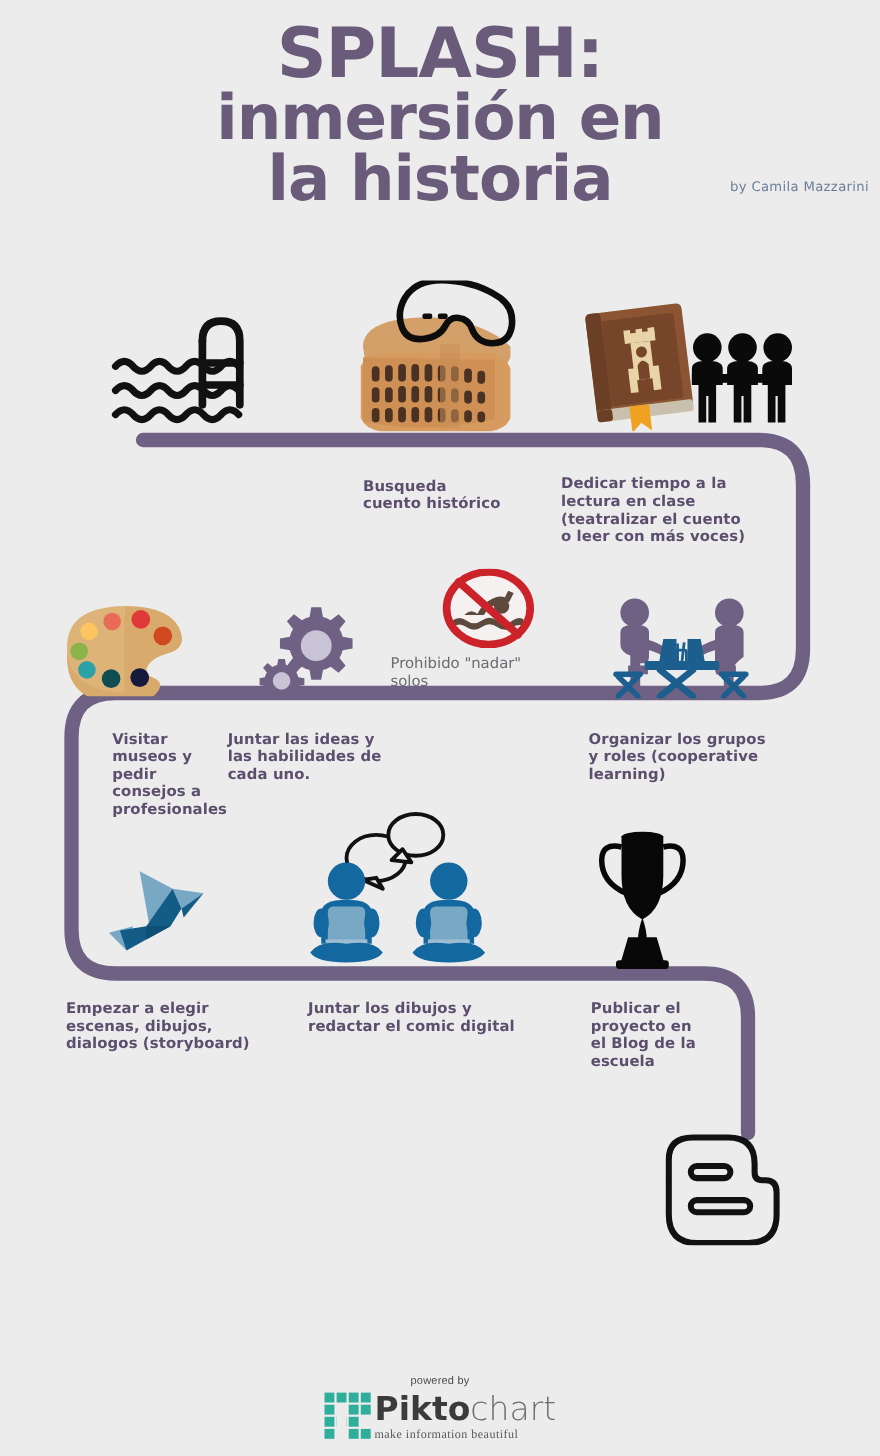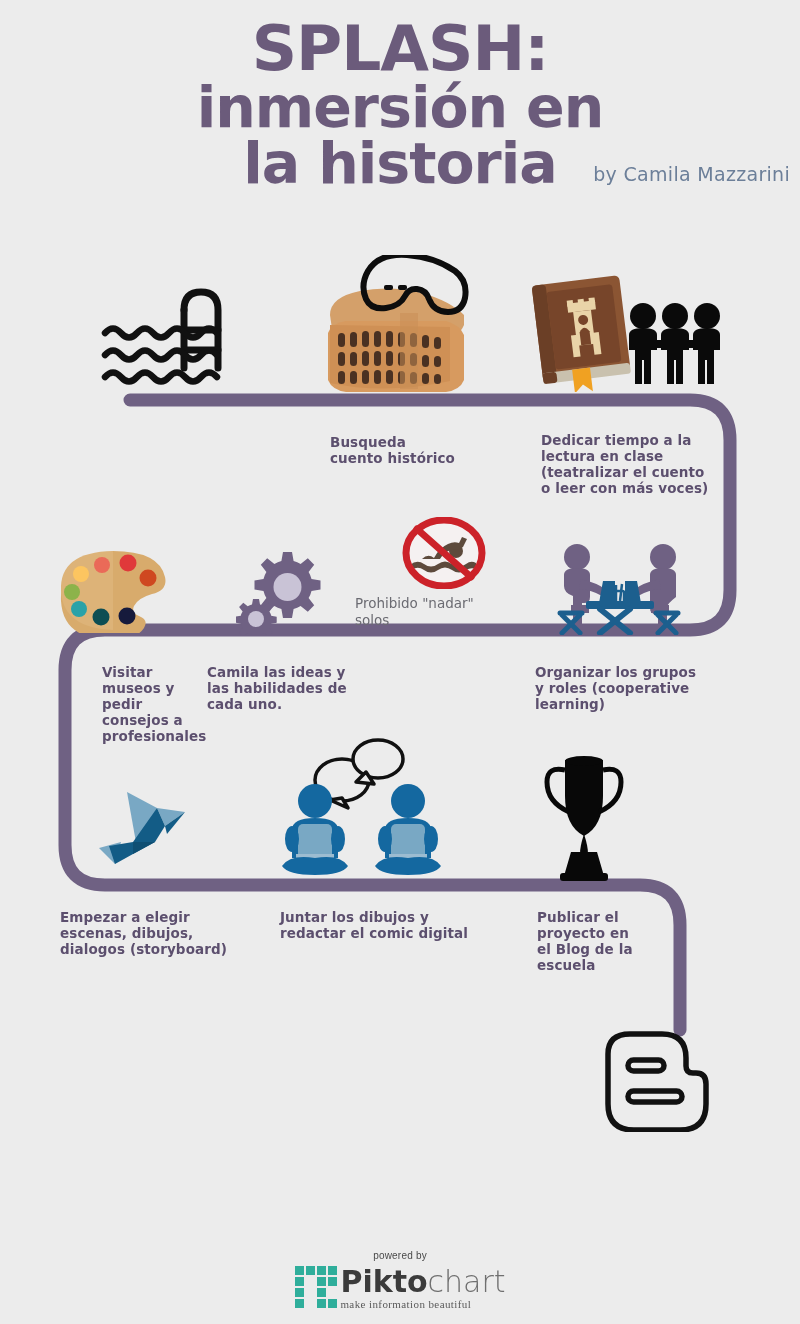--- a/index.html
+++ b/index.html
@@ -15,21 +15,21 @@
   .title-block{position:absolute;left:0;top:18px;width:800px;text-align:center;}
   .title-line{
     color:#6b5b7b;font-weight:bold;line-height:0.98;
     letter-spacing:-1px;font-family:"DejaVu Sans", sans-serif;
   }
   .t1{font-size:63px;}
   .t2{font-size:57px;}
   .t3{font-size:57px;}
   .byline{
     position:absolute;right:10px;top:163px;
-    color:#6c7f99;font-size:19px;letter-spacing:0.3px;
+    color:#6c7f99;font-size:12px;letter-spacing:0.3px;
     font-family:"DejaVu Sans", sans-serif;
   }
 
   
   .path-svg{position:absolute;left:0;top:0;width:800px;height:1324px;pointer-events:none;}
 
   
   .lbl{
     position:absolute;color:#5c4f6e;font-weight:bold;
     font-size:13.5px;line-height:1.18;letter-spacing:0.1px;
@@ -170,21 +170,21 @@
         <path d="M136 63 q0 -7 14 -7 q14 0 14 7 l0 15 l-6 0 l0 34 l-7 0 l0 -24 l-2 0 l0 24 l-7 0 l0 -34 l-6 0 z"></path>
         <circle cx="182" cy="44" r="13"></circle>
         <path d="M168 63 q0 -7 14 -7 q13 0 13 7 l0 15 l-6 0 l0 34 l-7 0 l0 -24 l-2 0 l0 24 l-7 0 l0 -34 l-5 0 z"></path>
         <rect x="104" y="68" width="91" height="8"></rect>
       </g>
     </svg>
   </div>
 
   <div class="lbl" style="left:330px;top:435px;width:180px;white-space:pre-line;">Busqueda
 cuento histórico</div>
-  <div class="lbl" style="left:510px;top:433px;width:215px;white-space:pre-line;margin-left:31px;">Dedicar tiempo a la
+  <div class="lbl" style="left:510px;top:433px;width:215px;white-space:pre-line;">Dedicar tiempo a la
 lectura en clase
 (teatralizar el cuento
 o leer con más voces)</div>
 
   <div class="icon" style="left:58px;top:548px;">
     <svg width="115" height="85" viewBox="0 0 115 85">
       <path d="M55 3 q46 0 52 26 q3 13 -13 17 q-14 4 -18 12 q-3 7 5 10 q10 4 5 12 q-8 12 -31 12 q-50 0 -52 -39 q-2 -39 52 -40 z" fill="#d8ab6c"></path>
       <path d="M55 3 l0 79 q-50 -2 -52 -39 q-2 -39 52 -40 z" fill="#ddb378"></path>
       <circle cx="44" cy="17" r="8" fill="#ea6a58"></circle>
       <circle cx="70" cy="15" r="8.5" fill="#e0393a"></circle>
@@ -269,21 +269,21 @@
           <path d="M120 72 L102 90"></path>
       </g>
     </svg>
   </div>
 
   <div class="lbl" style="left:78px;top:665px;width:130px;white-space:pre-line;margin-left:24px;">Visitar
 museos y
 pedir
 consejos a
 profesionales</div>
-  <div class="lbl" style="left:207px;top:665px;width:190px;white-space:pre-line;">Camila las ideas y
+  <div class="lbl" style="left:207px;top:665px;width:190px;white-space:pre-line;">Juntar las ideas y
 las habilidades de
 cada uno.</div>
   <div class="lbl" style="left:535px;top:665px;width:210px;white-space:pre-line;">Organizar los grupos
 y roles (cooperative
 learning)</div>
 
   <div class="icon" style="left:95px;top:790px;">
     <svg width="110" height="85" viewBox="0 0 110 85">
       <path d="M32 2 L62 18 L42 58 Z" fill="#79a8c4"></path>
       <path d="M62 18 L90 22 L70 36 Z" fill="#79a8c4"></path>

